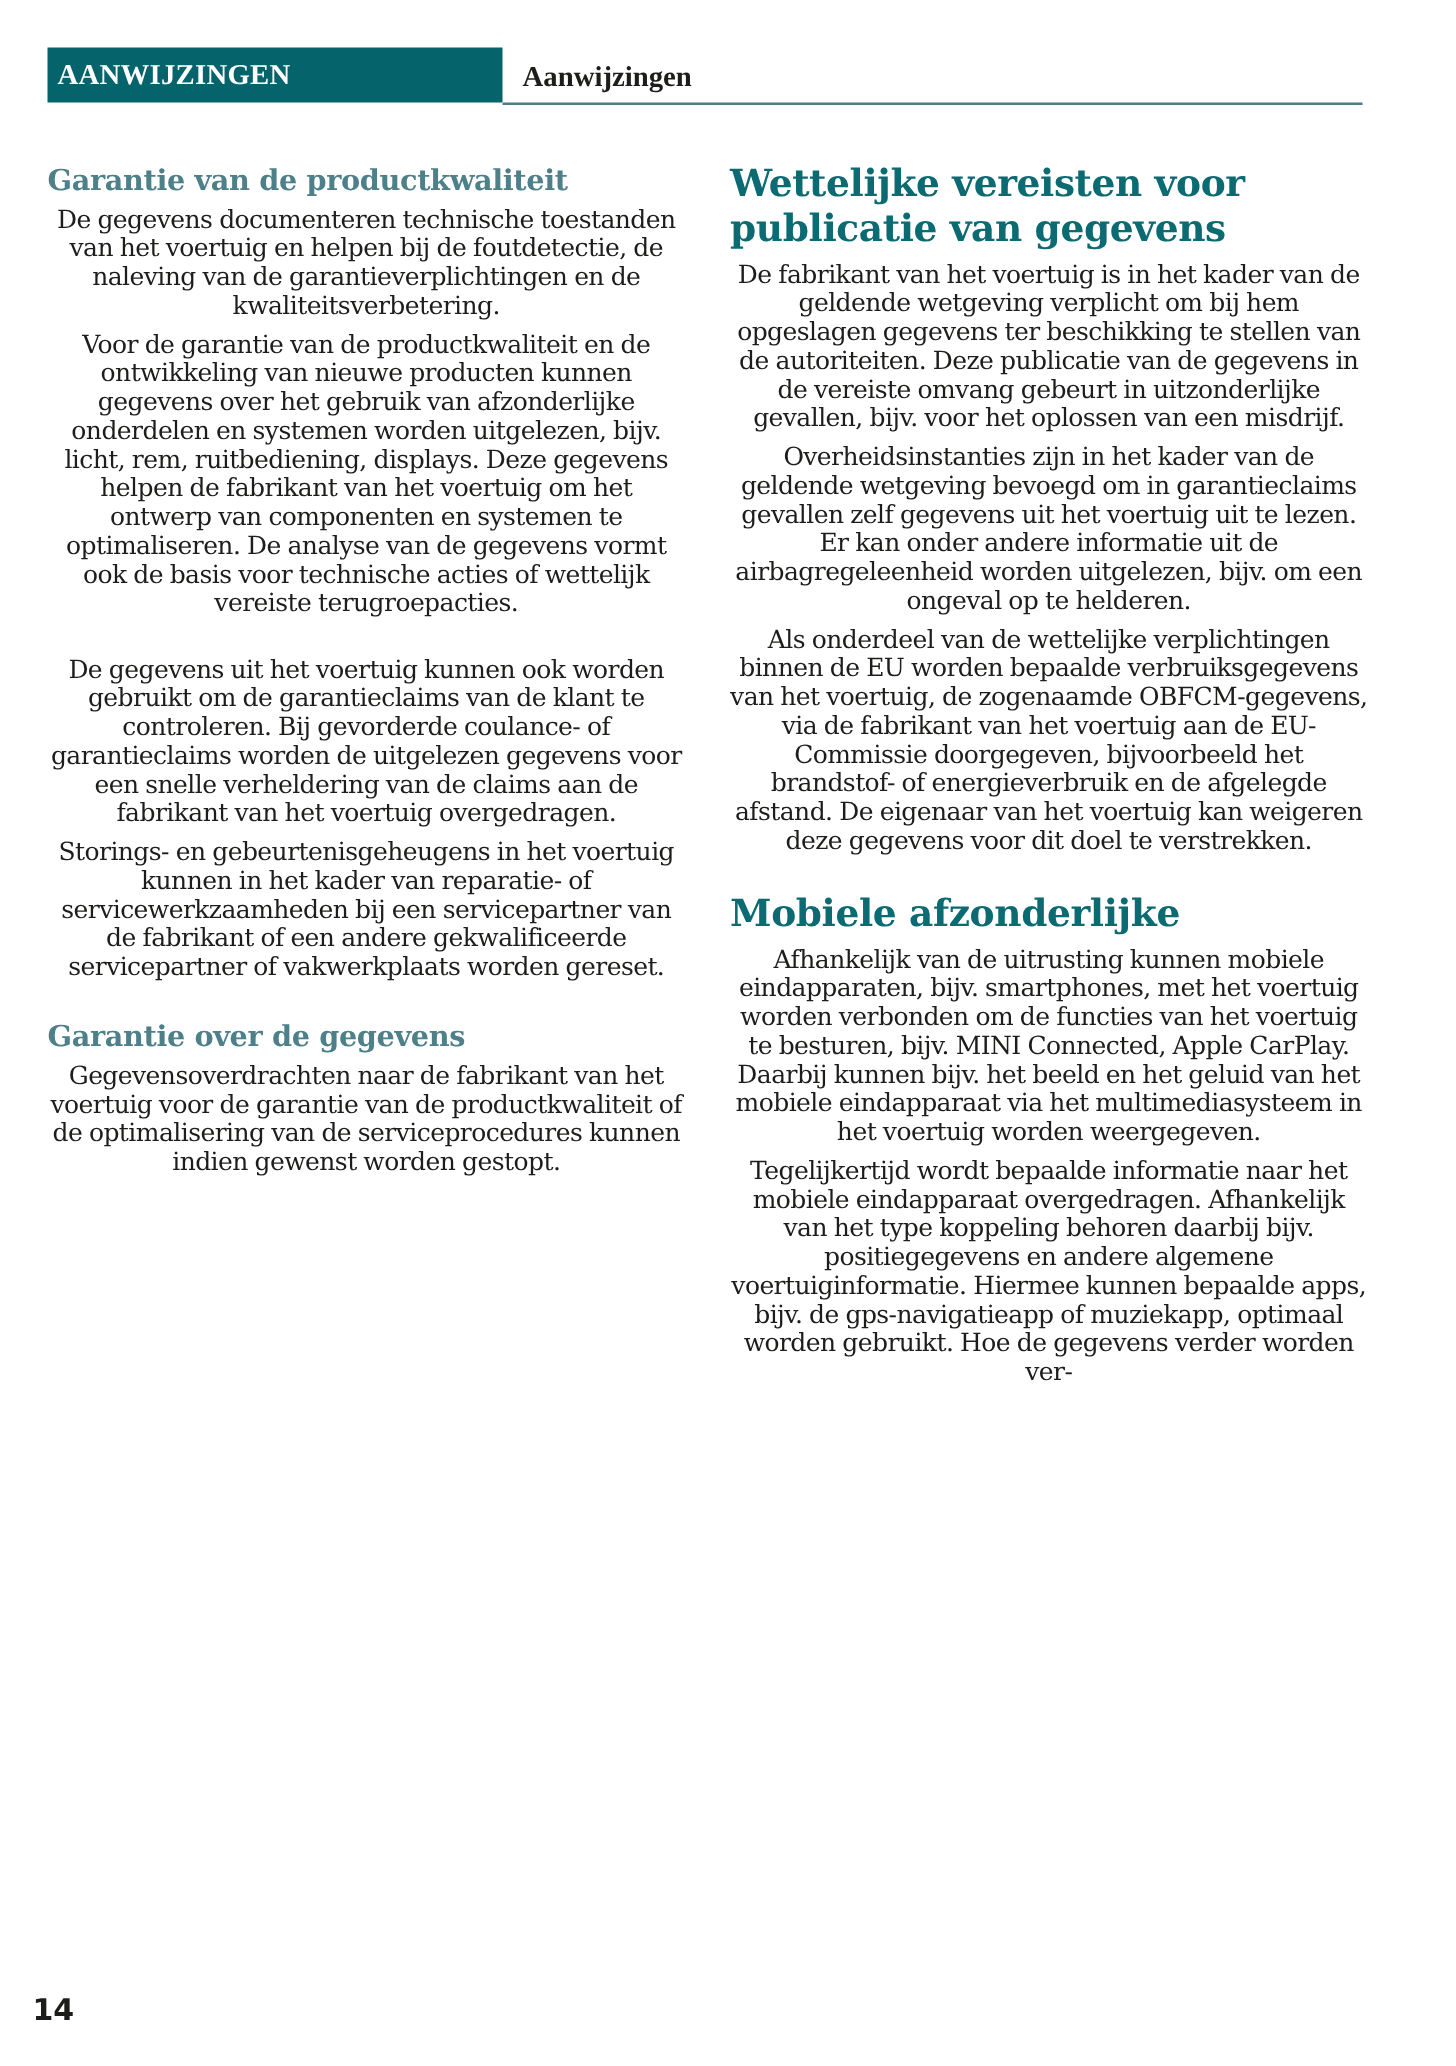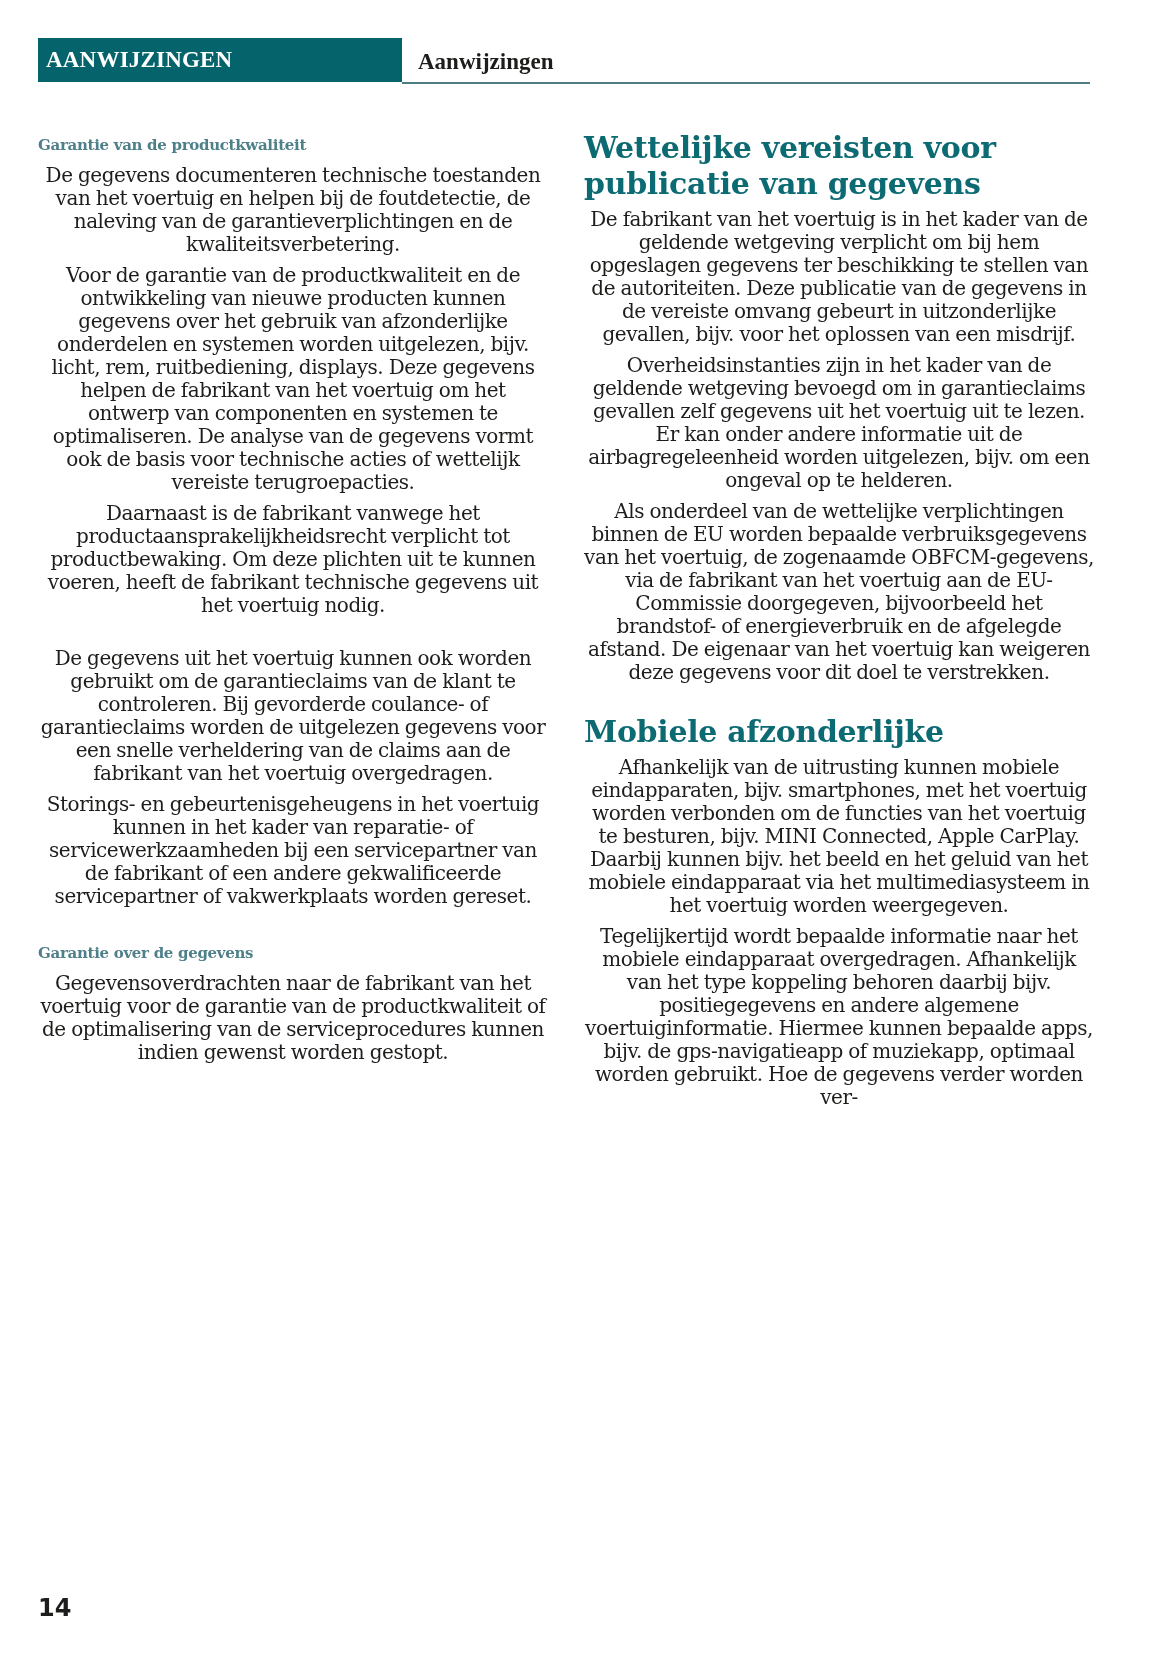--- a/index.html
+++ b/index.html
@@ -29,53 +29,52 @@
     }
     .col {
       position: absolute; top: 130px; width: 510px;
     }
     .col-left { left: 38px; }
     .col-right { left: 584px; width: 510px; }
     h2 {
       margin: 0; font-family: "DejaVu Serif", serif; font-weight: bold;
     }
     .h-left {
-      color: #4e808a; font-size: 15px; line-height: 30px; margin: 0 0 4px 0;
+      color: #4e808a; font-size: 23px; line-height: 30px; margin: 0 0 4px 0;
       letter-spacing: -0.3px;
     }
     .h-right {
       color: #0b6a72; font-size: 30px; line-height: 36px; margin: 0 0 6px 0;
       letter-spacing: -0.3px;
     }
     p {
       margin: 0 0 8px 0; font-size: 20px; line-height: 23px;
       letter-spacing: -0.45px; word-spacing: -0.5px; text-align: center;
     }
     .section-gap { height: 22px; }
     .page-number {
-      position: absolute; left: 38px; top: 1594px;
+      position: absolute; left: 26px; top: 1594px;
       font-family: "DejaVu Sans", sans-serif; font-weight: bold; font-size: 24px;
       color: #1d1d1b;
     }
   </style>
 </head>
 <body>
 
 <div class="header">
   <div class="header-tab">AANWIJZINGEN</div>
   <div class="header-title">Aanwijzingen</div>
   <div class="header-rule"></div>
 </div>
 
 <div class="col col-left">
   <section>
     <h2 class="h-left">Garantie van de productkwaliteit</h2>
     <p>De gegevens documenteren technische toestanden van het voertuig en helpen bij de foutdetectie, de naleving van de garantieverplichtingen en de kwaliteitsverbetering.</p>
     <p>Voor de garantie van de productkwaliteit en de ontwikkeling van nieuwe producten kunnen gegevens over het gebruik van afzonderlijke onderdelen en systemen worden uitgelezen, bijv. licht, rem, ruitbediening, displays. Deze gegevens helpen de fabrikant van het voertuig om het ontwerp van componenten en systemen te optimaliseren. De analyse van de gegevens vormt ook de basis voor technische acties of wettelijk vereiste terugroepacties.</p>
-    <p>Daarnaast is de fabrikant vanwege het productaansprakelijkheidsrecht verplicht tot productbewaking. Om deze plichten uit te kunnen voeren, heeft de fabrikant technische gegevens uit het voertuig nodig.</p>
   </section>
   <div class="section-gap"></div>
   <section>
     <p>De gegevens uit het voertuig kunnen ook worden gebruikt om de garantieclaims van de klant te controleren. Bij gevorderde coulance- of garantieclaims worden de uitgelezen gegevens voor een snelle verheldering van de claims aan de fabrikant van het voertuig overgedragen.</p>
     <p>Storings- en gebeurtenisgeheugens in het voertuig kunnen in het kader van reparatie- of servicewerkzaamheden bij een servicepartner van de fabrikant of een andere gekwalificeerde servicepartner of vakwerkplaats worden gereset.</p>
   </section>
   <div class="section-gap"></div>
   <section>
     <h2 class="h-left">Garantie over de gegevens</h2>
     <p>Gegevensoverdrachten naar de fabrikant van het voertuig voor de garantie van de productkwaliteit of de optimalisering van de serviceprocedures kunnen indien gewenst worden gestopt.</p>

